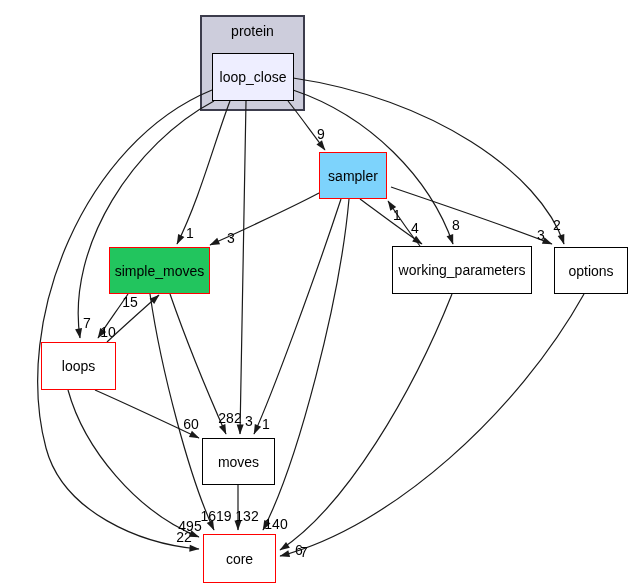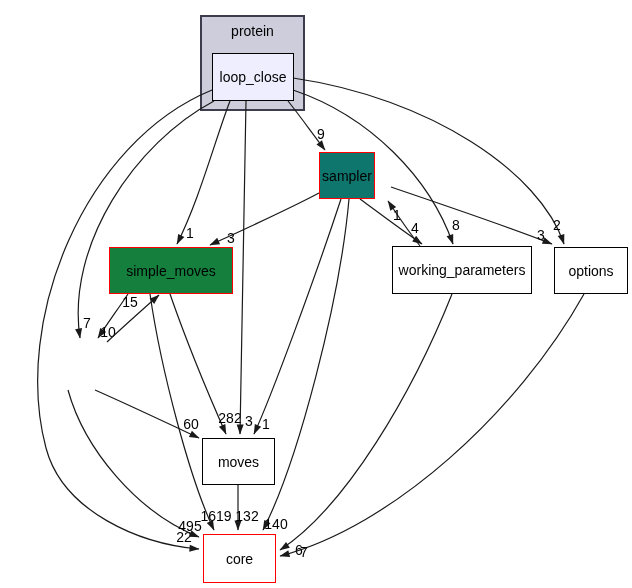--- a/index.html
+++ b/index.html
@@ -72,21 +72,22 @@
         <text x="276" y="529" text-anchor="middle" class="edge-label">140</text>
         <path d="M452,294 C413,392 346,507 280,550" class="edge-path" marker-end="url(#arrow)"></path>
         <text x="299" y="555" text-anchor="middle" class="edge-label">6</text>
         <path d="M584,294 C518,412 392,527 280,556" class="edge-path" marker-end="url(#arrow)"></path>
         <text x="304" y="557" text-anchor="middle" class="edge-label">7</text>
       </g>
   </svg>
 
   <div class="nodes">
       <div class="node" style="left: 212px; top: 53px; width: 82px; height: 48px; background: rgb(238, 238, 255); border: 1.5px solid rgb(0, 0, 0);">loop_close</div>
-      <div class="node" style="left: 319px; top: 152px; width: 56px; height: 47px; background: #0f766e; border: 1.4px solid rgb(255, 0, 0);">sampler</div>
-      <div class="node" style="left: 109px; top: 247px; width: 124px; height: 47px; background: #15803d; border: 1.4px solid rgb(255, 0, 0);">simple_moves</div>
+      <div class="node" style="left: 319px; top: 152px; width: 68px; height: 47px; background: #7dd3fc; border: 1.4px solid rgb(255, 0, 0);">sampler</div>
+      <div class="node" style="left: 109px; top: 247px; width: 101px; height: 47px; background: #22c55e; border: 1.4px solid rgb(255, 0, 0);">simple_moves</div>
       <div class="node" style="left: 554px; top: 247px; width: 74px; height: 47px; background: rgb(255, 255, 255); border: 1px solid rgb(0, 0, 0);">options</div>
       <div class="node" style="left: 392px; top: 246px; width: 140px; height: 48px; background: rgb(255, 255, 255); border: 1px solid rgb(0, 0, 0);">working_parameters</div>
+      <div class="node" style="left: 41px; top: 342px; width: 75px; height: 48px; background: rgb(255, 255, 255); border: 1.4px solid rgb(255, 0, 0);">loops</div>
       <div class="node" style="left: 202px; top: 438px; width: 73px; height: 47px; background: rgb(255, 255, 255); border: 1px solid rgb(0, 0, 0);">moves</div>
       <div class="node" style="left: 203px; top: 534px; width: 73px; height: 49px; background: rgb(255, 255, 255); border: 1.4px solid rgb(255, 0, 0);">core</div>
     </div>
 
 </div>
 
 </body></html>

